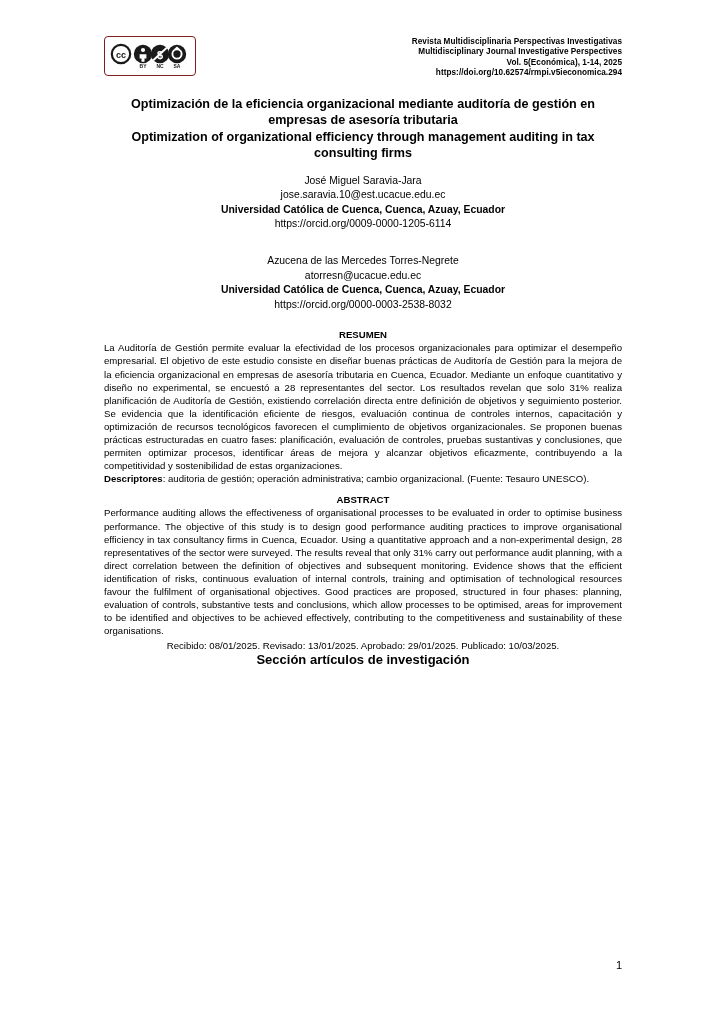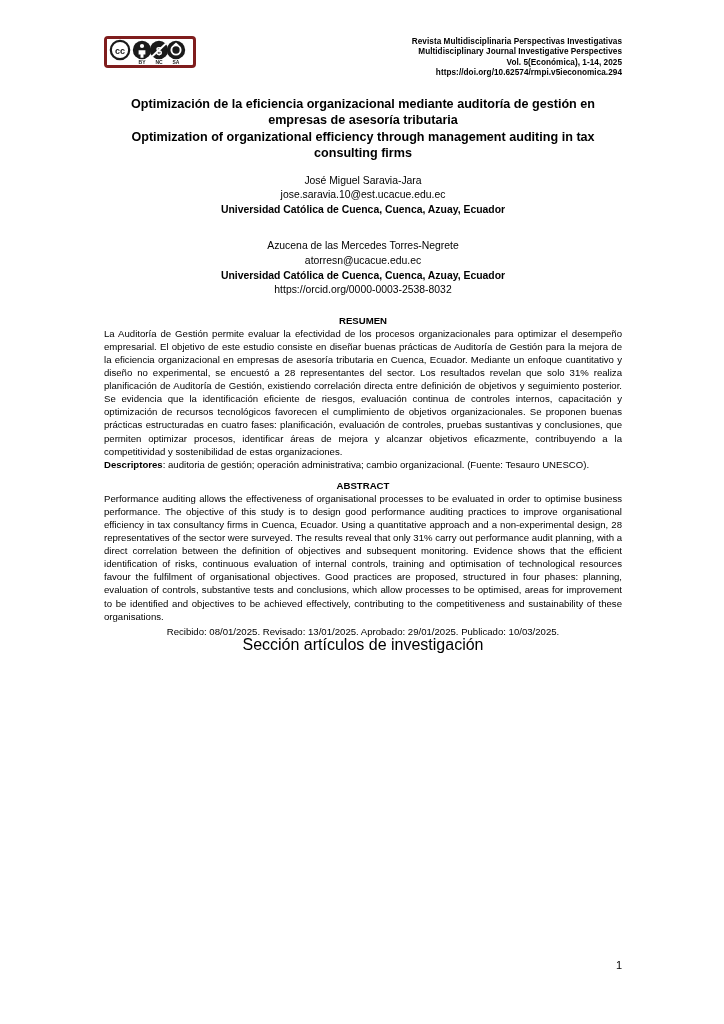--- a/index.html
+++ b/index.html
@@ -31,27 +31,27 @@
 
   
   .masthead {
     display: flex;
     align-items: flex-start;
     justify-content: space-between;
     height: 46px;
   }
   .cc-badge {
     width: 92px;
-    height: 32px;
-    border: 3px solid #7f1d1d;
+    height: 40px;
+    border: 1px solid #7f1d1d;
     border-radius: 4px;
     background: #ffffff;
     display: flex;
     align-items: center;
-    justify-content: flex-start;
+    justify-content: center;
     flex: none;
     box-sizing: border-box;
   }
   .cc-badge svg { display: block; }
 
   .journal-info {
     text-align: right;
     font-size: 8.2px;
     font-weight: bold;
     line-height: 10.4px;
@@ -113,22 +113,22 @@
   
   .dates-block {
     margin-top: 2px;
     text-align: center;
   }
   .dates-line {
     font-size: 9.6px;
     line-height: 13.4px;
   }
   .section-line {
-    font-size: 16px;
-    font-weight: normal;
+    font-size: 13px;
+    font-weight: bold;
     line-height: 13.4px;
   }
 
   
   .page-number {
     position: absolute;
     right: 102px;
     bottom: 52px;
     font-size: 11px;
     line-height: 13px;
@@ -181,20 +181,21 @@
       <h1 class="title-es">Optimización de la eficiencia organizacional mediante auditoría de gestión en empresas de asesoría tributaria</h1>
       <h2 class="title-en">Optimization of organizational efficiency through management auditing in tax consulting firms</h2>
     </div>
 
     <div class="authors">
 
       <div class="author-block">
         <div class="author-name">José Miguel Saravia-Jara</div>
         <div class="author-email">jose.saravia.10@est.ucacue.edu.ec</div>
         <div class="author-affil">Universidad Católica de Cuenca, Cuenca, Azuay, Ecuador</div>
+        <div class="author-orcid">https://orcid.org/0009-0000-1205-6114</div>
       </div>
 
       <div class="author-block">
         <div class="author-name">Azucena de las Mercedes Torres-Negrete</div>
         <div class="author-email">atorresn@ucacue.edu.ec</div>
         <div class="author-affil">Universidad Católica de Cuenca, Cuenca, Azuay, Ecuador</div>
         <div class="author-orcid">https://orcid.org/0000-0003-2538-8032</div>
       </div>
 
     </div>

